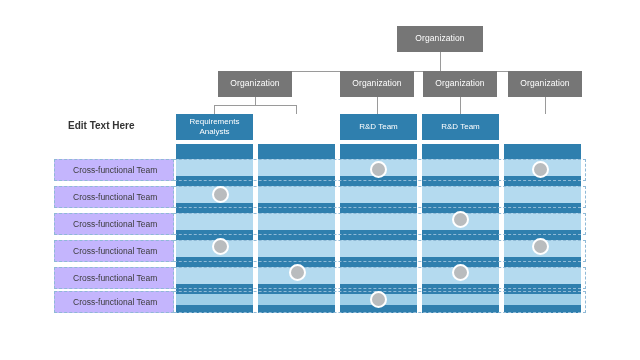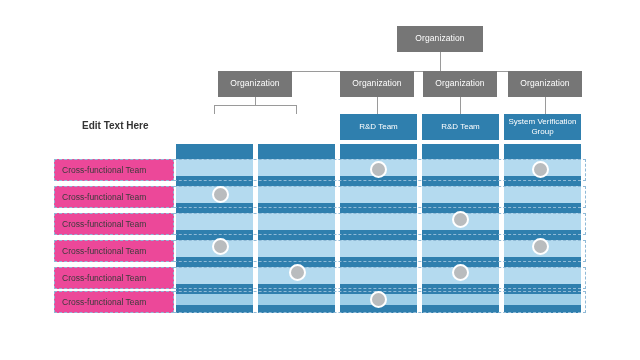--- a/index.html
+++ b/index.html
@@ -84,26 +84,26 @@
 
   
   .cft-row {
     position: absolute;
     border: 1px dashed #8fb9d6;
     box-sizing: border-box;
     background: transparent;
   }
   .cft-label {
     position: absolute;
-    background: #ec4899;
+    background: #c4b5fd;
     border: 1px dashed #8fb9d6;
     box-sizing: border-box;
     display: flex;
     align-items: center;
-    padding-left: 7px;
+    padding-left: 18px;
     font-size: 8.5px;
     color: #3b3b3b;
     white-space: nowrap;
   }
 
   
   .node-circle {
     position: absolute;
     width: 17px;
     height: 17px;
@@ -144,30 +144,30 @@
   <div class="org-box" style="left:340px; top:71px; width:74px; height:26px;">
     <span>Organization</span>
   </div>
   <div class="org-box" style="left:423px; top:71px; width:74px; height:26px;">
     <span>Organization</span>
   </div>
   <div class="org-box" style="left:508px; top:71px; width:74px; height:26px;">
     <span>Organization</span>
   </div>
 
-  <div id="edit-text-here" style="left:82px; top:120px;">Edit Text Here</div>
-
+  <div id="edit-text-here" style="left:68px; top:120px;">Edit Text Here</div>
+
+  <div class="hdr-box" style="left:176px; top:114px; width:77px; height:26px;">
+    <span>Requirements Analysts</span>
+  </div>
   <div class="hdr-box" style="left:340px; top:114px; width:77px; height:26px;">
     <span>R&amp;D Team</span>
   </div>
   <div class="hdr-box" style="left:422px; top:114px; width:77px; height:26px;">
     <span>R&amp;D Team</span>
-  </div>
-  <div class="hdr-box" style="left:504px; top:114px; width:77px; height:26px;">
-    <span>System Verification Group</span>
   </div>
 
   <div class="col-strip" style="left:176px; top:144px; width:77px; height:169px;">
     <div class="band dark" style="top:0px;   height:15px;"></div>
     <div class="band light" style="top:15px;  height:17px;"></div>
     <div class="band dark" style="top:32px;  height:10px;"></div>
     <div class="band light" style="top:42px;  height:17px;"></div>
     <div class="band dark" style="top:59px;  height:10px;"></div>
     <div class="band light" style="top:69px;  height:17px;"></div>
     <div class="band dark" style="top:86px;  height:10px;"></div>

